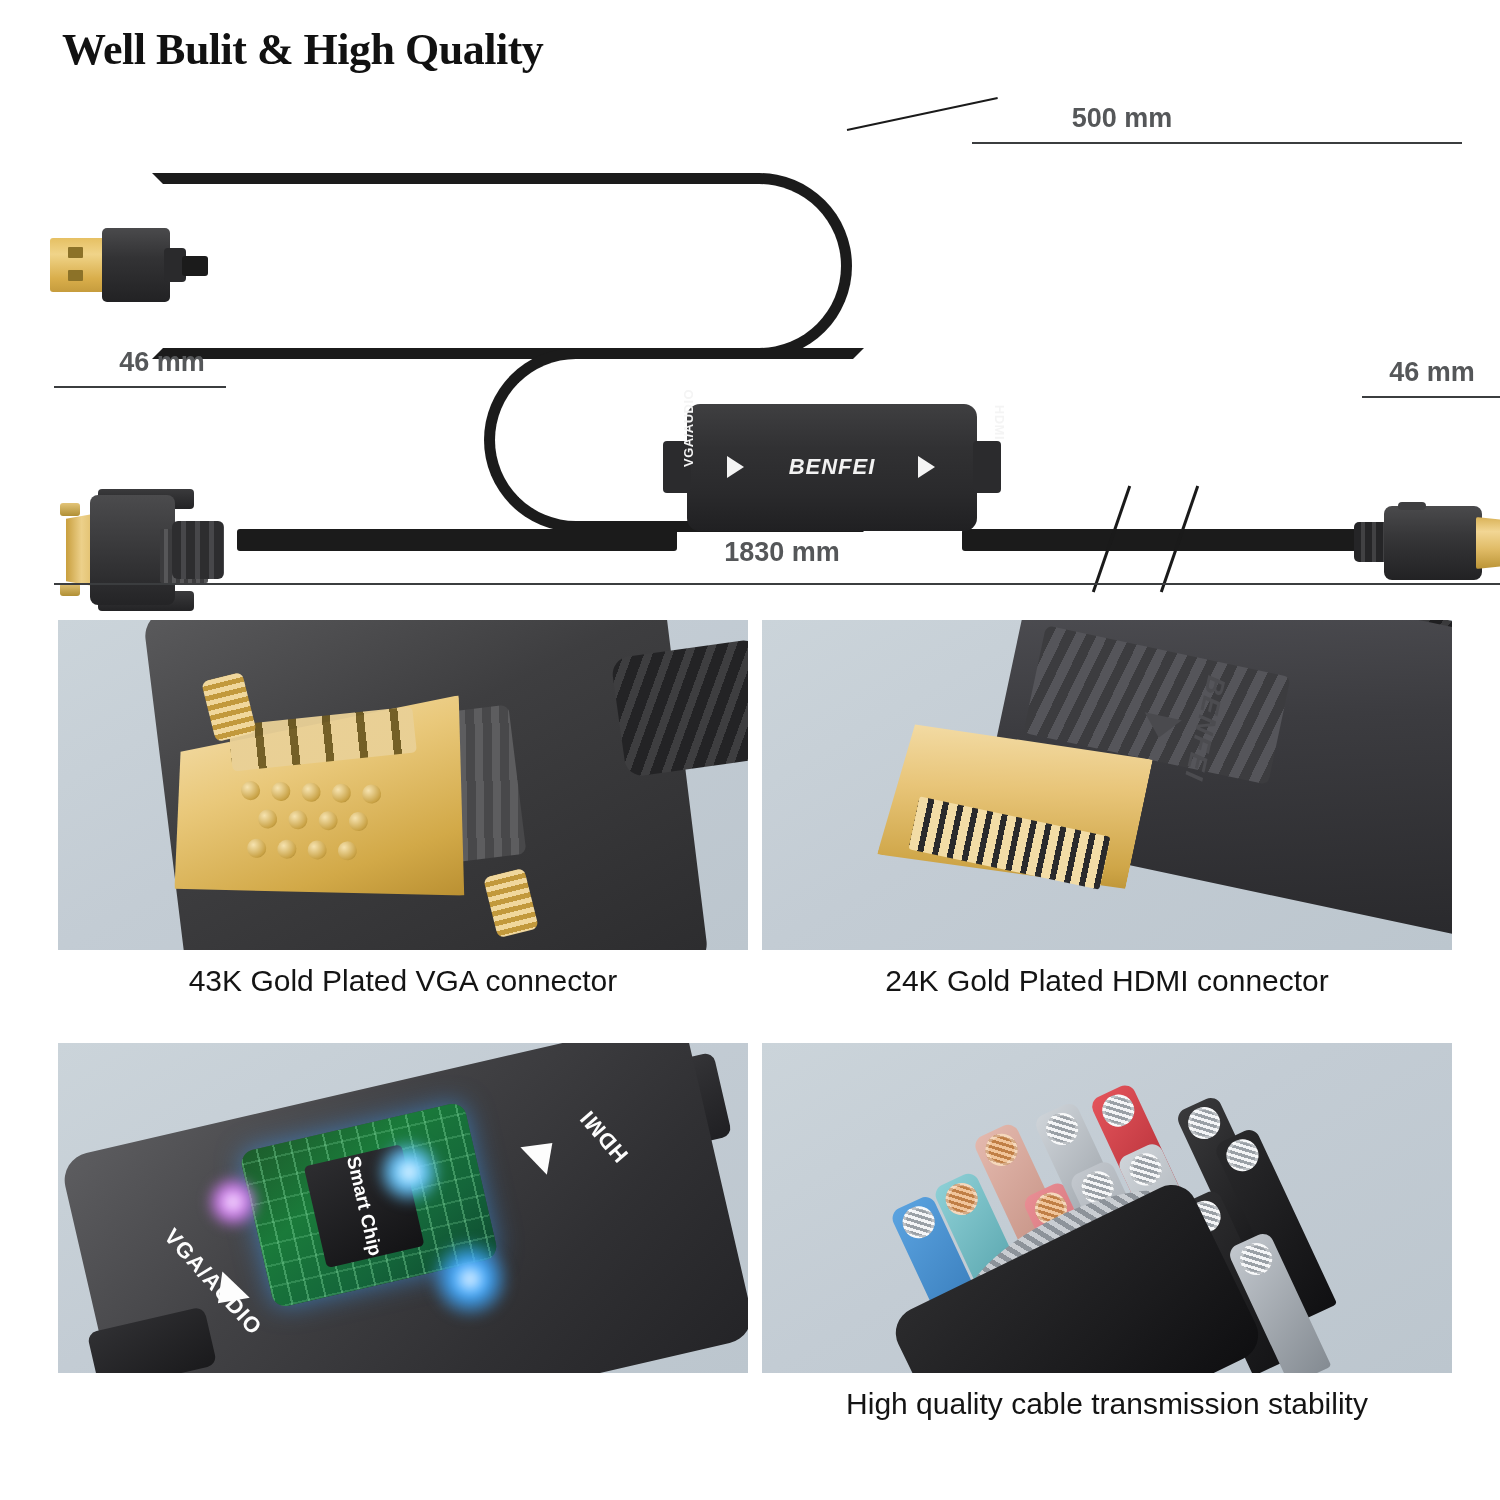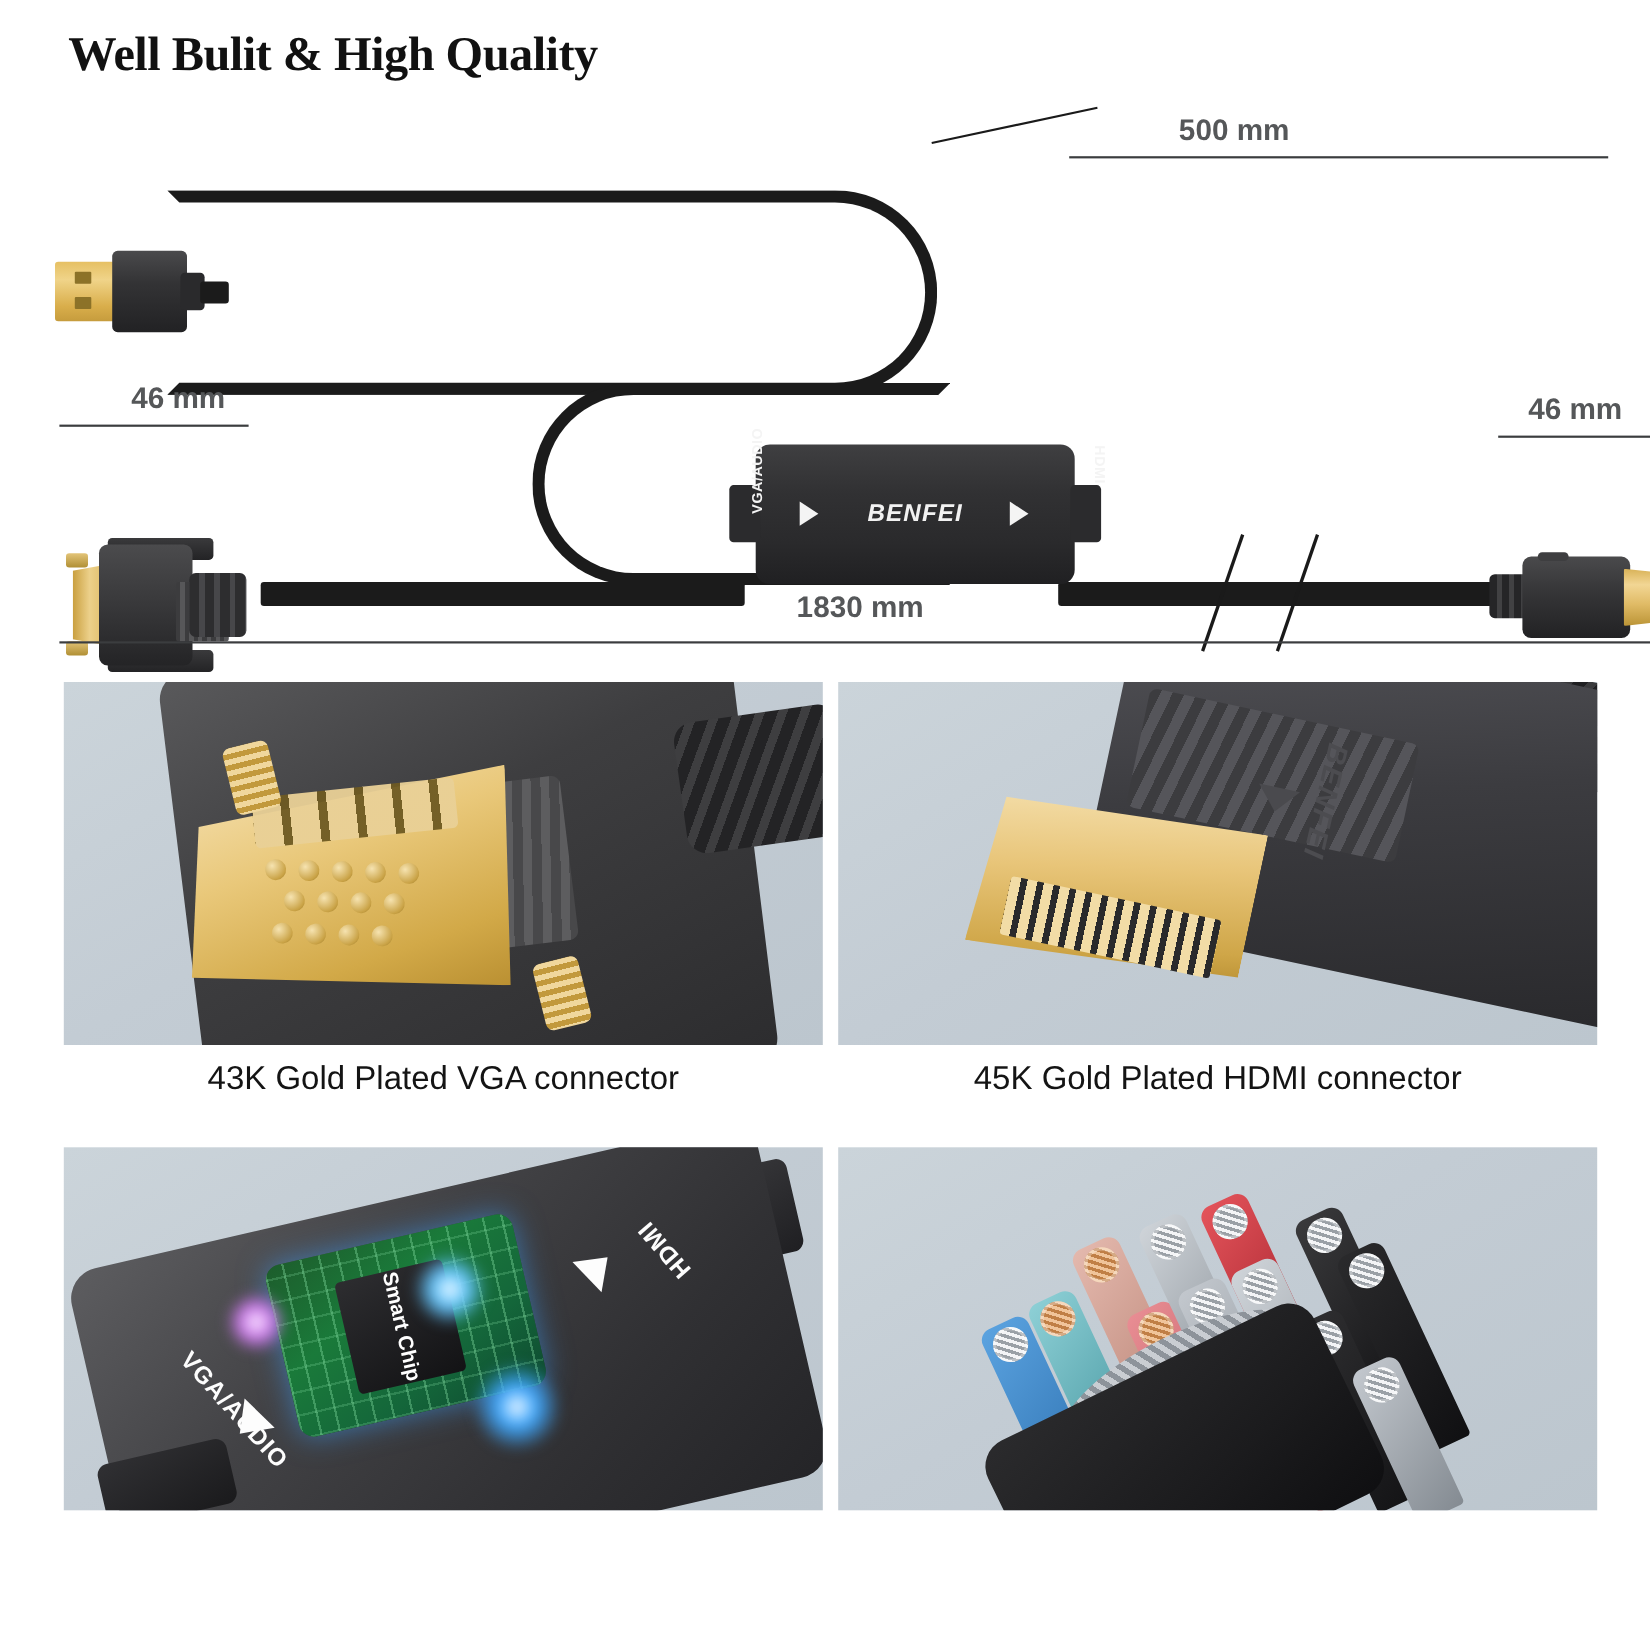--- a/index.html
+++ b/index.html
@@ -564,21 +564,21 @@
   <div class="cell c1">
     <div class="photo">
       <div class="p2-tail"></div>
       <div class="p2-body"></div>
       <div class="p2-ribs"></div>
       <div class="p2-brandtxt">BENFEI</div>
       <div class="p2-tri"></div>
       <div class="p2-gold"></div>
       <div class="p2-pins"></div>
     </div>
-    <div class="caption">45K Gold Plated HDMI connector</div>
+    <div class="caption">24K Gold Plated HDMI connector</div>
   </div>
 
   <div class="cell c2">
     <div class="photo">
       <div class="p3-plug"></div>
       <div class="p3-body"></div>
       <div class="p3-cord"></div>
       <div class="p3-window">
         <div class="p3-traces"></div>
         <div class="p3-ic">
@@ -634,14 +634,15 @@
         <div class="wire" style="left:340px; top:64px;  height:196px; background:linear-gradient(150deg,#2a2a2c,#101012);">
             <div class="core"></div>
           </div>
         <div class="wire" style="left:344px; top:170px; height:150px; background:linear-gradient(150deg,#c3c8ce,#848b92);">
             <div class="core"></div>
           </div>
       </div>
       <div class="p4-shield"></div>
       <div class="p4-jacket"></div>
     </div>
+    <div class="caption">High quality cable transmission stability</div>
   </div>
 </div>
 
 </body></html>

